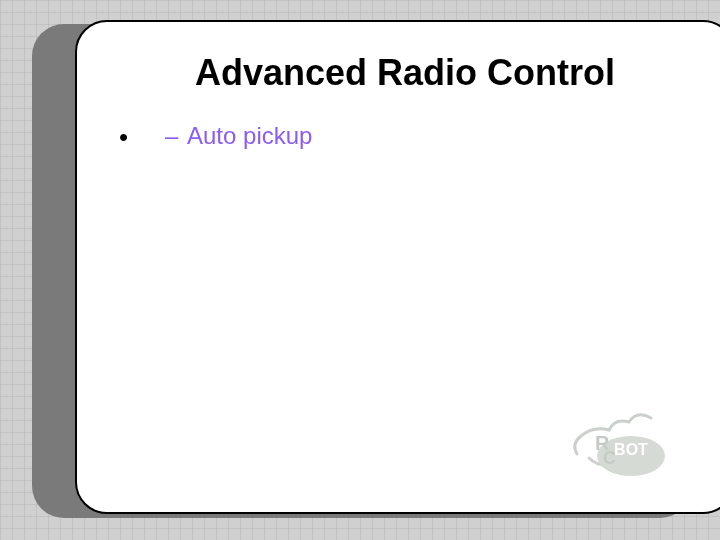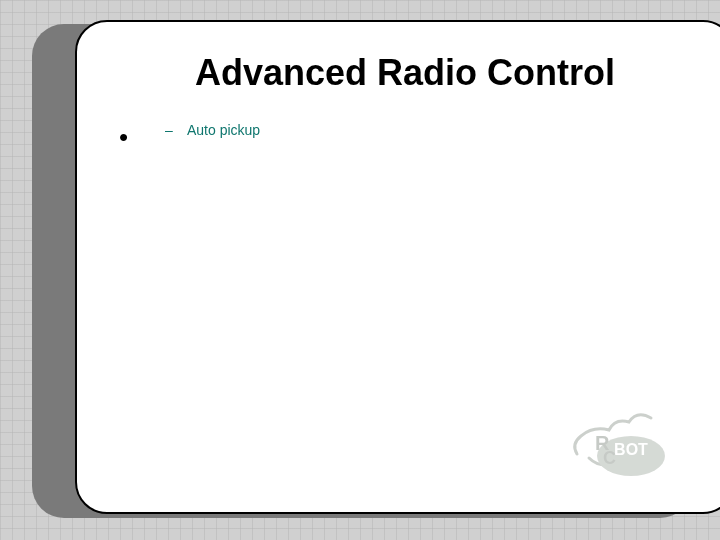--- a/index.html
+++ b/index.html
@@ -59,22 +59,22 @@
     left: 0;
     top: 0;
     font-size: 26px;
   }
   .sub-bullets {
     list-style: none;
     padding-left: 22px;
     margin-top: 10px;
   }
   .sub-bullets > li {
-    font-size: 14px;
-    color: #0f766e;
+    font-size: 24px;
+    color: #8b5cf6;
     position: relative;
     padding-left: 22px;
   }
   .sub-bullets > li::before {
     content: "–";
     position: absolute;
     left: 0;
     top: 0;
   }
   .logo {

